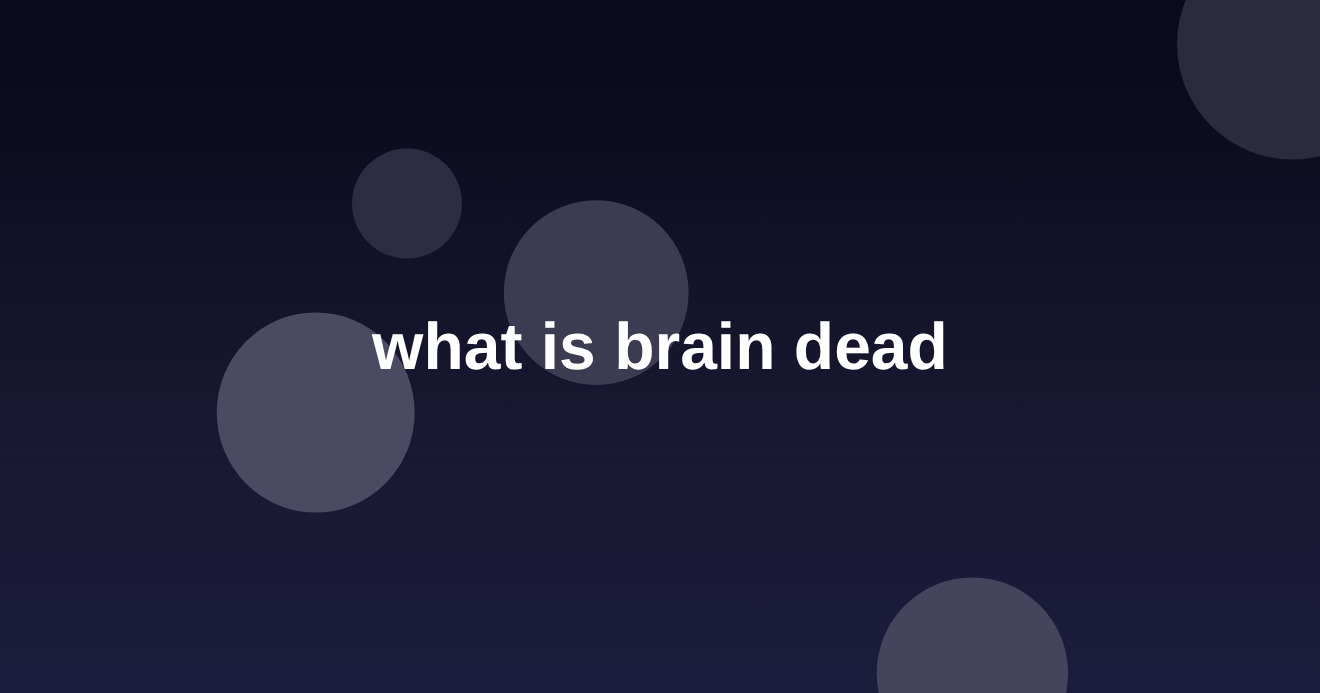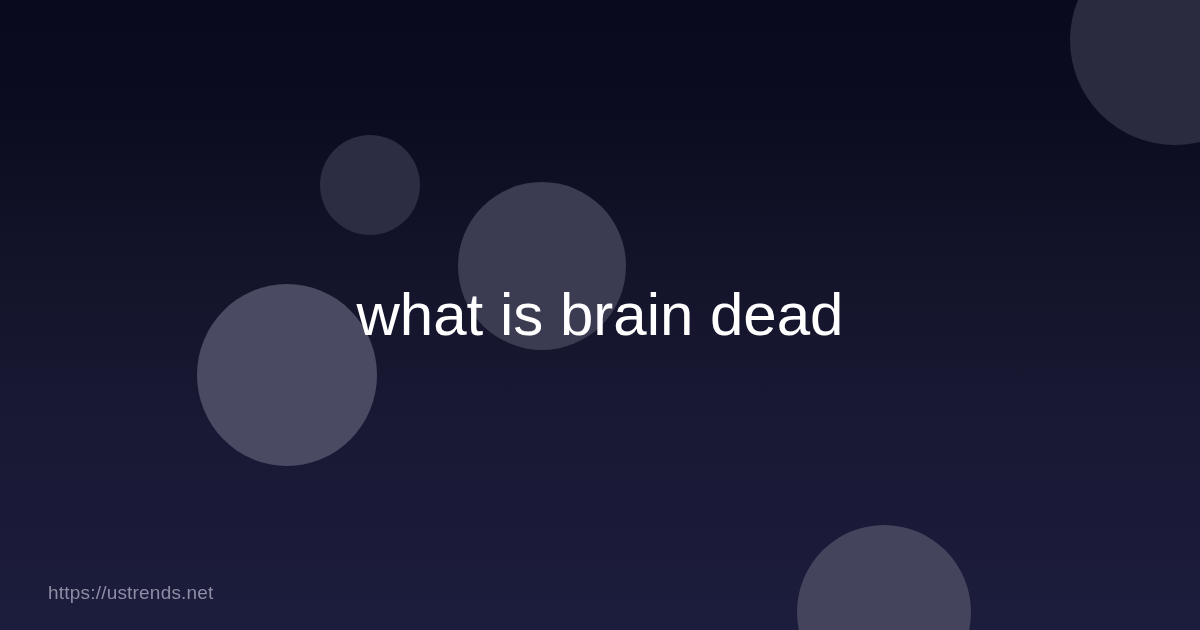--- a/index.html
+++ b/index.html
@@ -78,21 +78,21 @@
     top: 0;
     width: 1200px;
     height: 630px;
     display: flex;
     align-items: center;
     justify-content: center;
   }
 
   .title {
     font-size: 60px;
-    font-weight: 400;
+    font-weight: 700;
     line-height: 1.1;
     color: #ffffff;
     letter-spacing: 0px;
     text-align: center;
     max-width: 1060px;
     margin: 0;
     padding: 0 40px;
     box-sizing: border-box;
   }
 
@@ -120,15 +120,14 @@
   <div class="blob blob-medium"></div>
 
   <div class="blob blob-large"></div>
 
   <div class="blob blob-bottomright"></div>
 
   <div class="title-wrap">
     <h1 class="title">what is brain dead</h1>
   </div>
 
-  <div class="site-url">https://ustrends.net</div>
 
 </div>
 
 </body></html>

